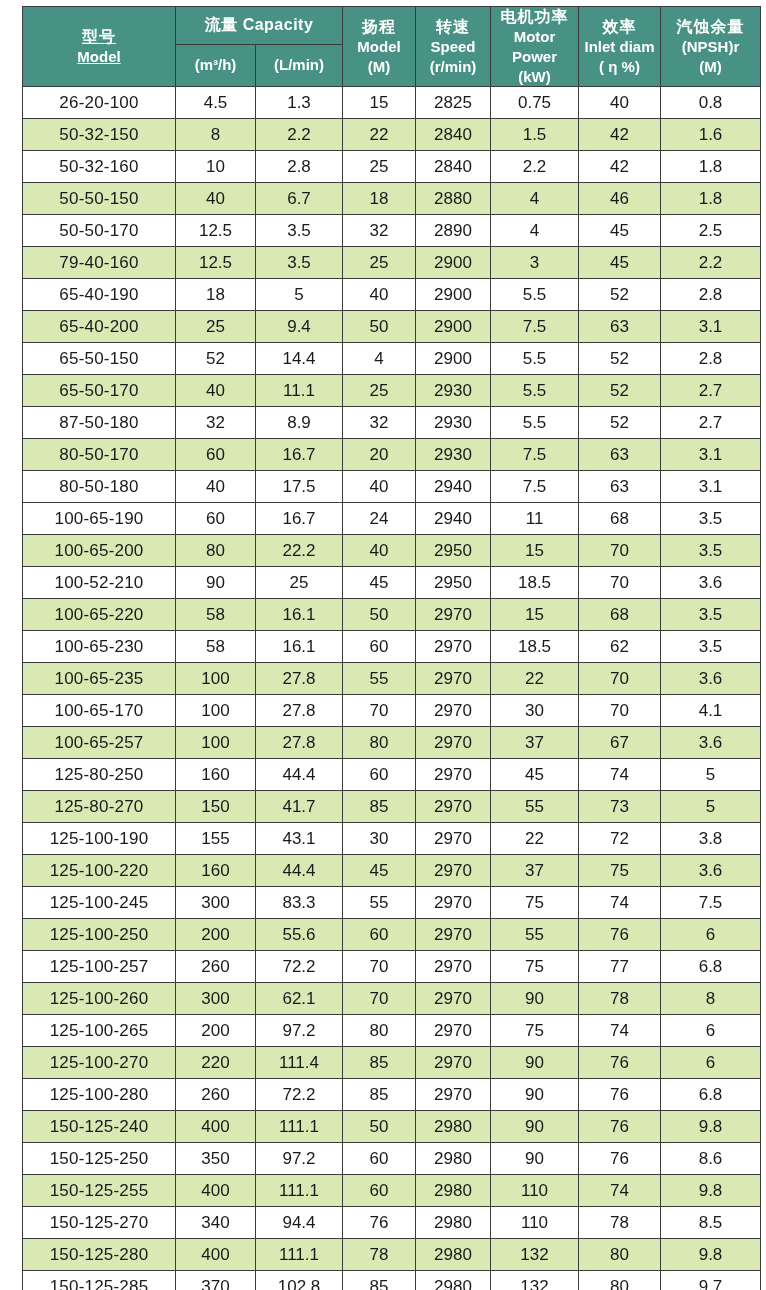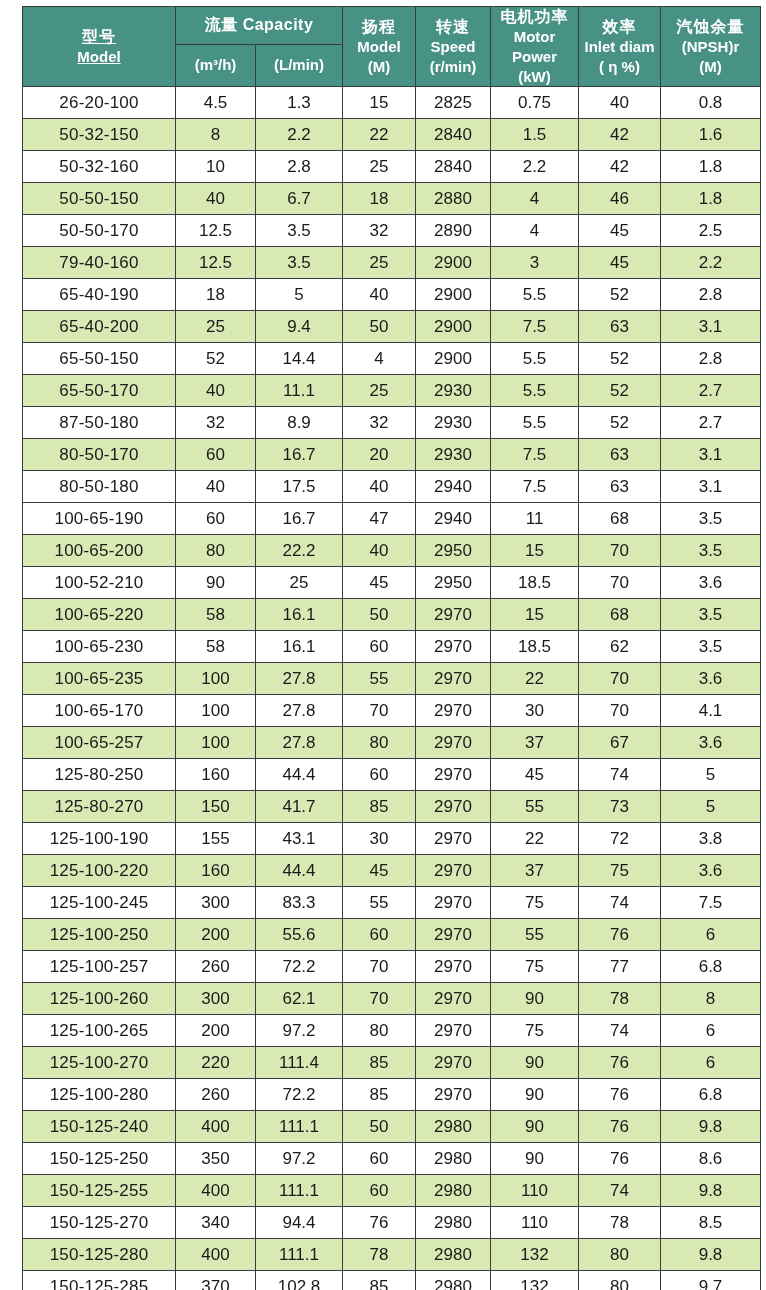--- a/index.html
+++ b/index.html
@@ -289,21 +289,21 @@
           <td>40</td>
           <td>2940</td>
           <td>7.5</td>
           <td>63</td>
           <td>3.1</td>
         </tr>
         <tr class="plain">
           <td class="model">100-65-190</td>
           <td>60</td>
           <td>16.7</td>
-          <td>47</td>
+          <td>24</td>
           <td>2940</td>
           <td>11</td>
           <td>68</td>
           <td>3.5</td>
         </tr>
         <tr class="alt">
           <td class="model">100-65-200</td>
           <td>80</td>
           <td>22.2</td>
           <td>40</td>

